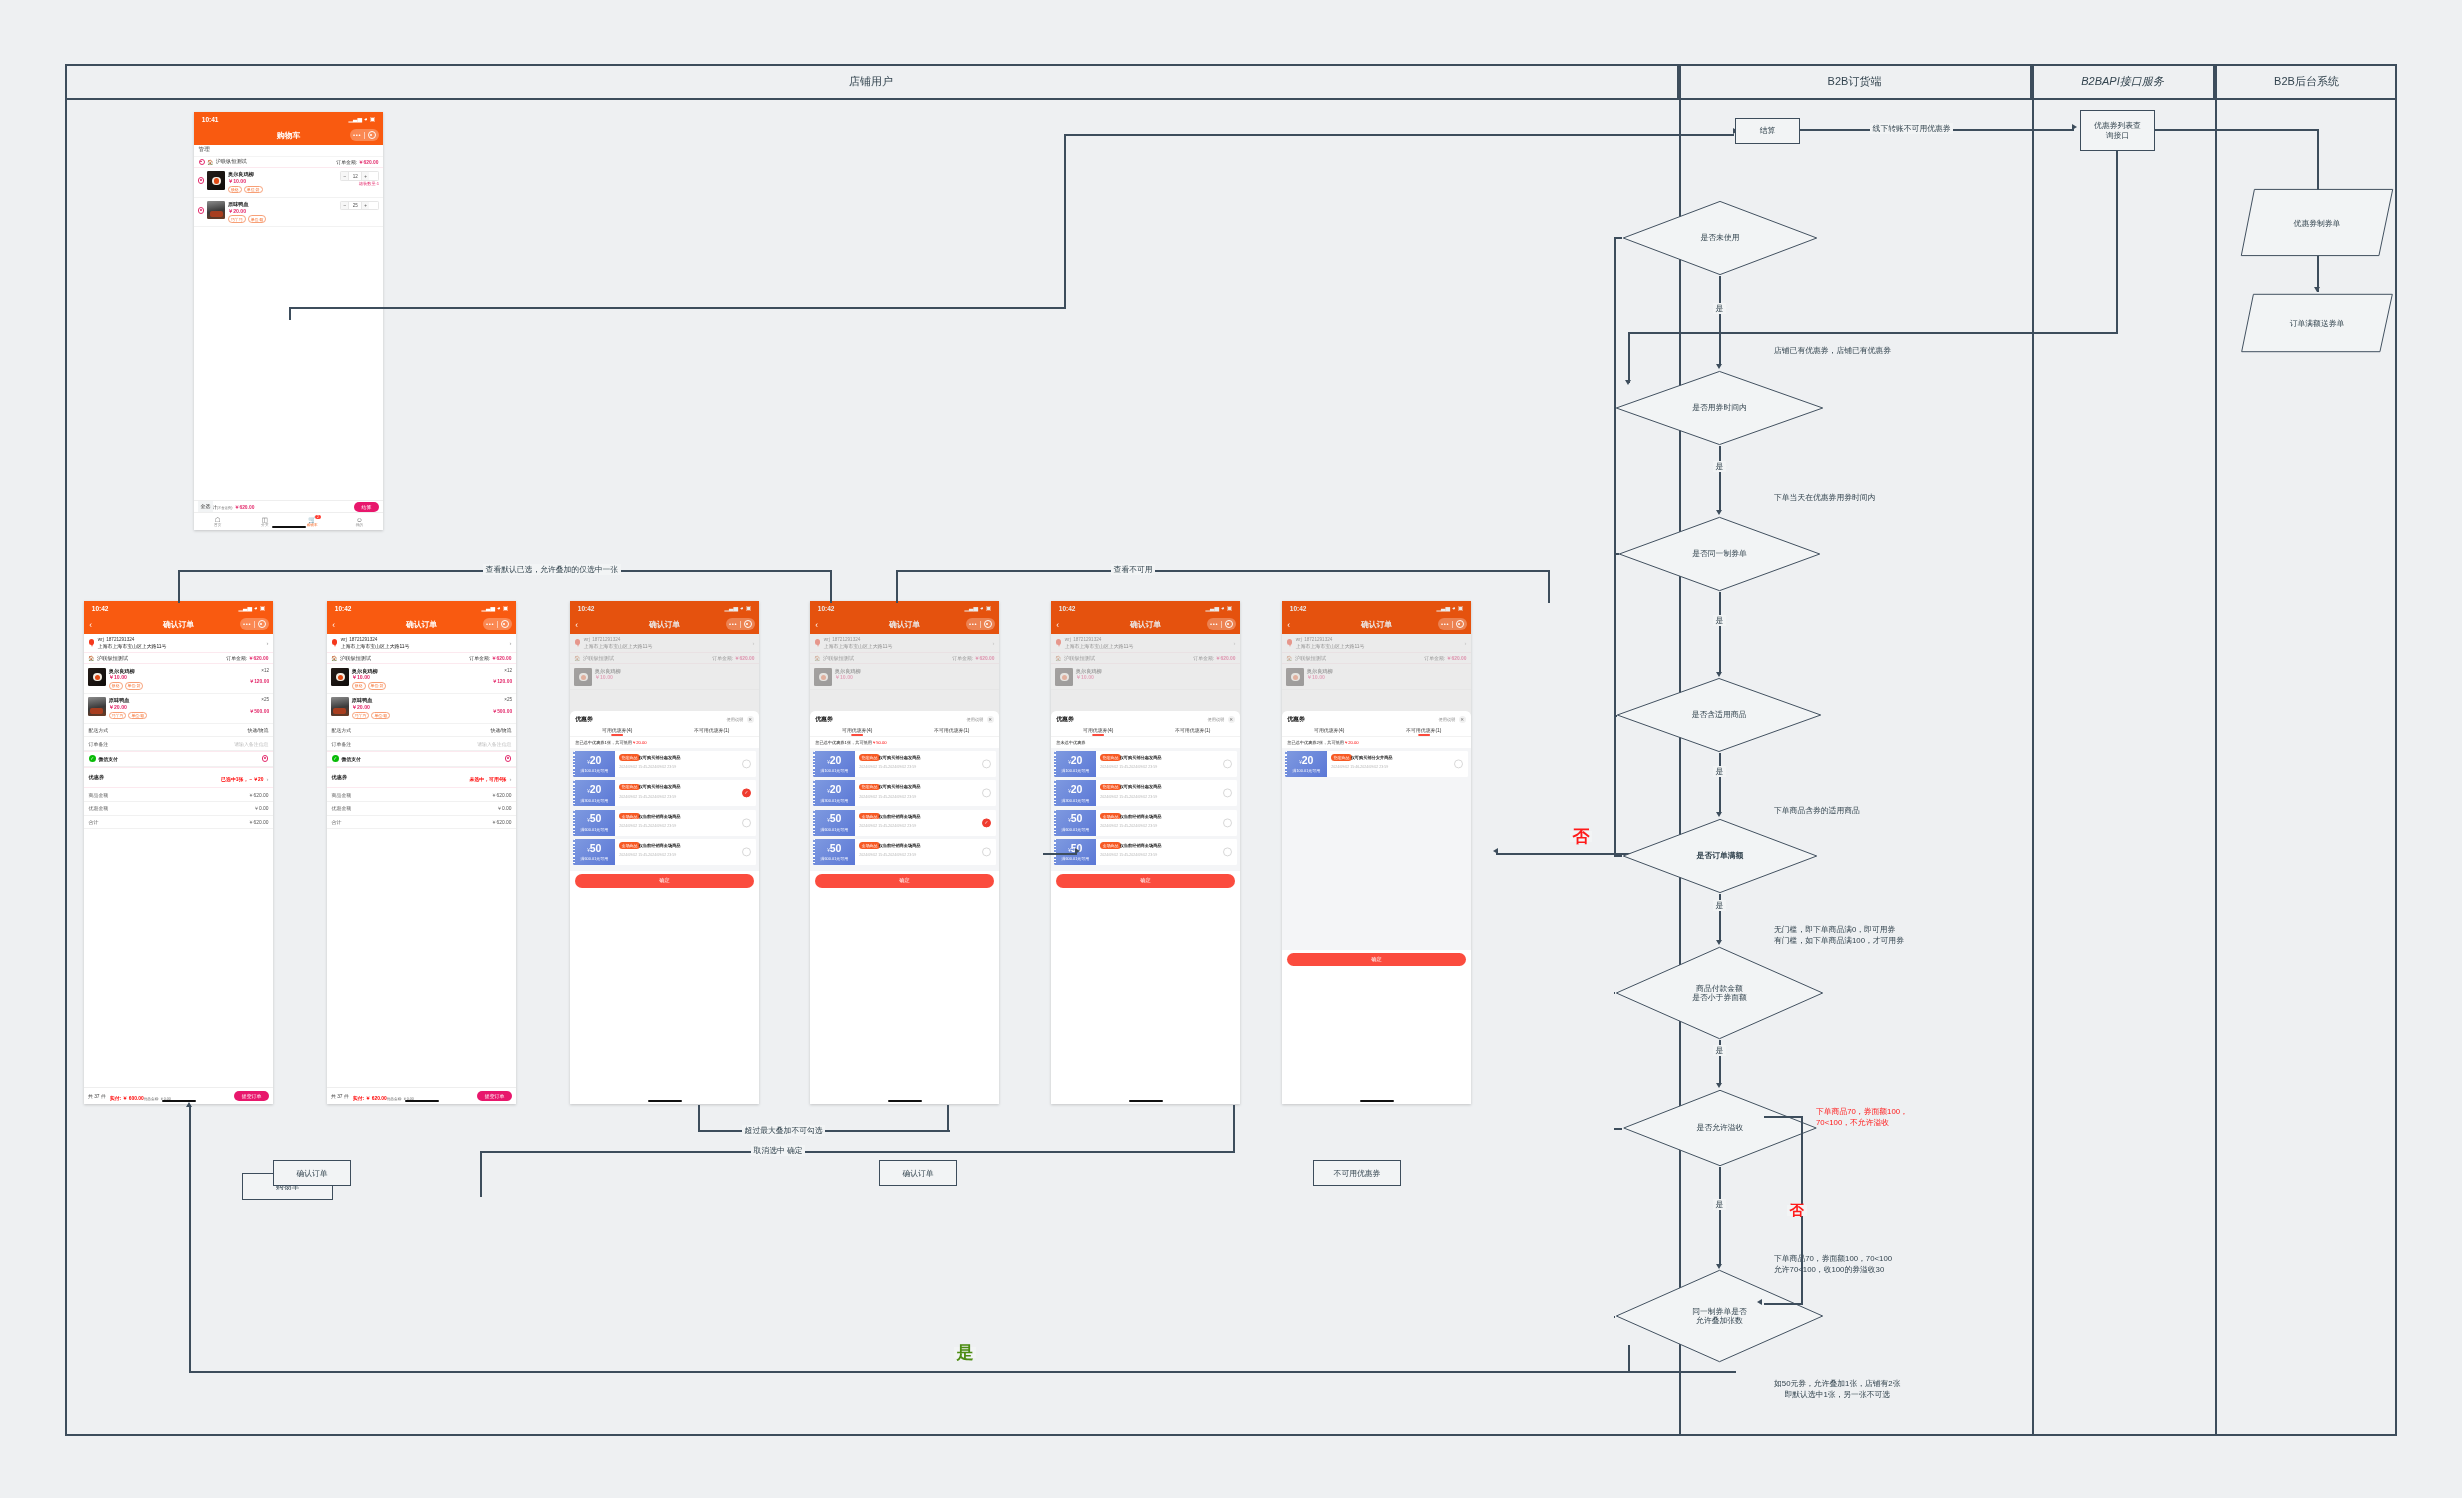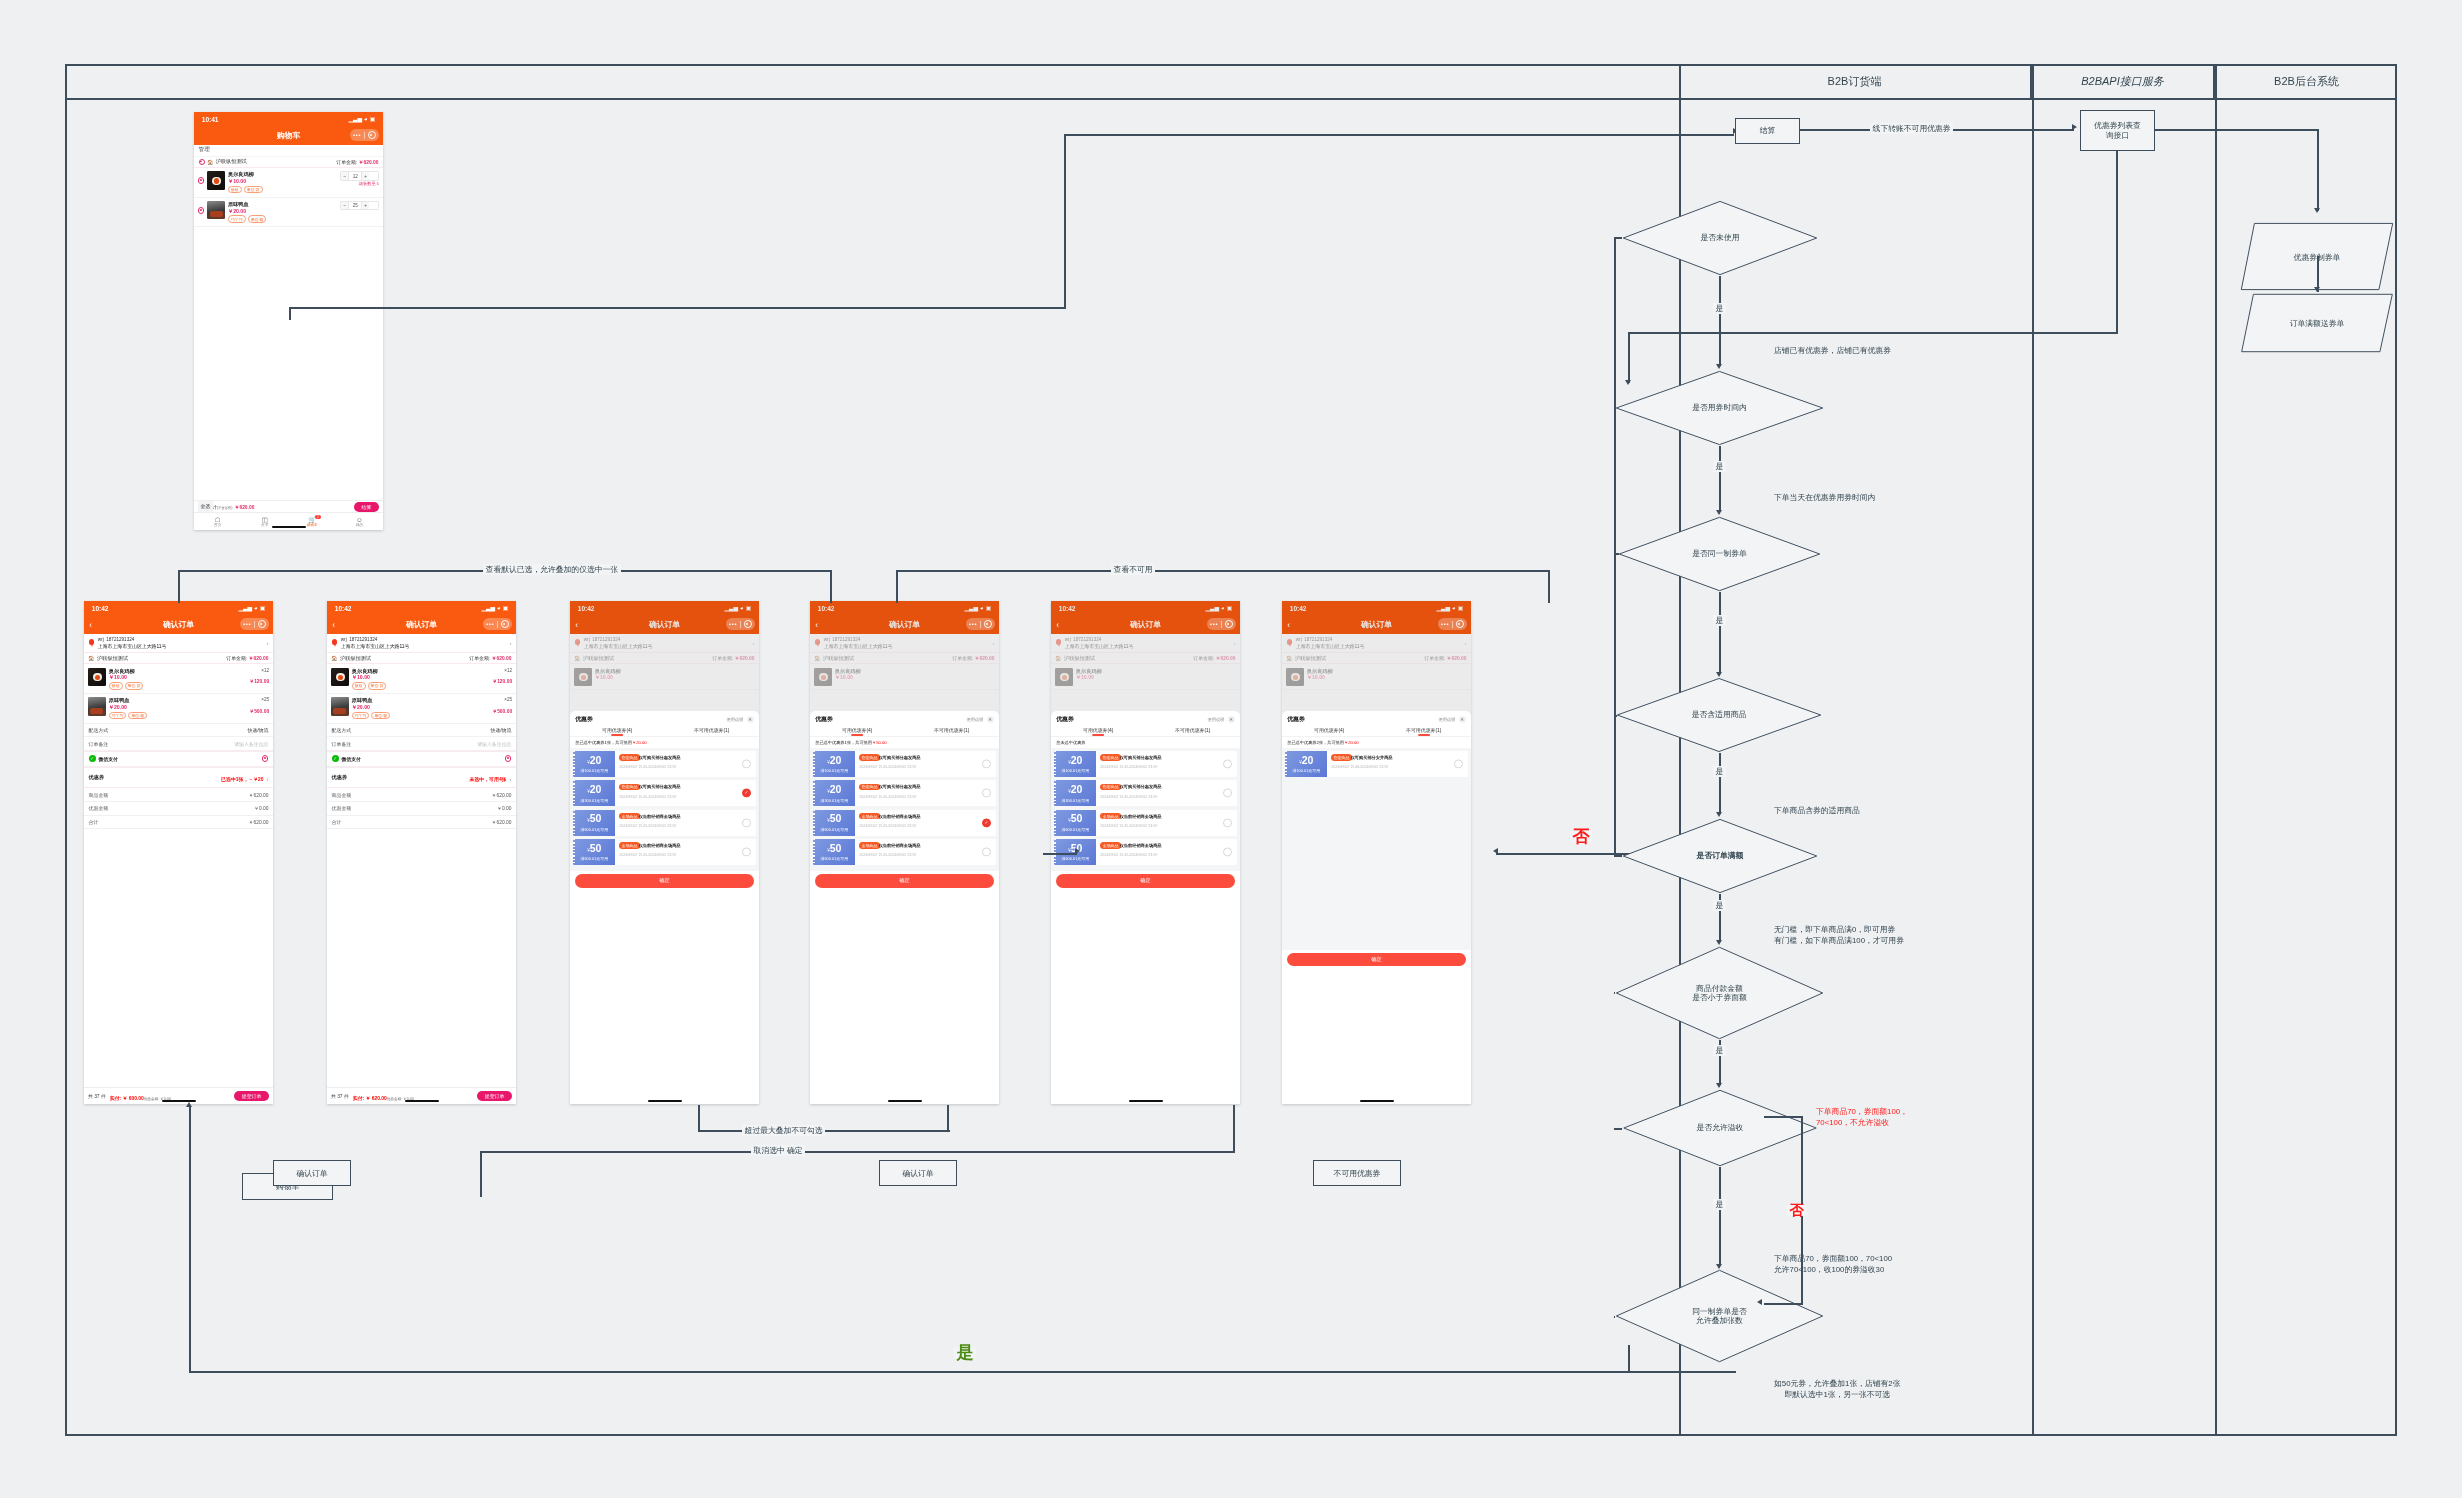--- a/index.html
+++ b/index.html
@@ -158,20 +158,23 @@
   .tagbox{position:absolute;border:1px solid #3d4d5c;background:#f2f4f5;font-size:7.8px;color:#33444f;
     display:flex;align-items:center;justify-content:center;box-sizing:border-box;}
 </style>
 </head>
 <body>
 
 <div id="root">
 
   <div class="lane-frame"></div>
   <div class="lane-headline"></div>
+  <div class="lane-head" style="left:65px;width:1614px;">
+      <span>店铺用户</span>
+    </div>
   <div class="lane-head" style="left:1679px;width:353px;">
       <span>B2B订货端</span>
     </div>
   <div class="lane-head" style="left:2032px;width:183px;font-style:italic;">
       <span>B2BAPI接口服务</span>
     </div>
   <div class="lane-head" style="left:2215px;width:183px;border-right:none;">
       <span>B2B后台系统</span>
     </div>
   <div class="lane-div" style="left:1679px;"></div>
@@ -961,21 +964,21 @@
     </div>
   <div class="ln" style="left:1800px;top:129px;width:274px;height:2px;"></div>
   <div class="lbl" style="left:1870px;top:123px;">线下转账不可用优惠券</div>
   <div class="arw r" style="left:2072px;top:124px;"></div>
   <div class="fbox" style="left:2080px;top:110px;width:75px;height:41px;white-space:pre;"><span>优惠券列表查
 询接口</span></div>
 
   <div class="ln" style="left:2155px;top:129px;width:163px;height:2px;"></div>
   <div class="ln" style="left:2317px;top:129px;width:2px;height:82px;"></div>
   <div class="arw d" style="left:2314px;top:208px;"></div>
-  <div class="para" style="left:2240px;top:188px;width:154px;height:69px;margin-top:34px;">
+  <div class="para" style="left:2240px;top:188px;width:154px;height:69px;">
     <svg width="154" height="69" viewBox="0 0 235 105">
         <polygon points="22,2 233,2 212,103 2,103" fill="#f2f4f5" stroke="#3d4d5c" stroke-width="1.5"></polygon>
       </svg>
     <span>优惠券制券单</span>
   </div>
   <div class="ln" style="left:2317px;top:256px;width:2px;height:36px;"></div>
   <div class="arw d" style="left:2314px;top:287px;"></div>
   <div class="para" style="left:2240px;top:293px;width:154px;height:60px;">
     <svg width="154" height="60" viewBox="0 0 235 92">
         <polygon points="20,2 233,2 214,90 2,90" fill="#f2f4f5" stroke="#3d4d5c" stroke-width="1.5"></polygon>

